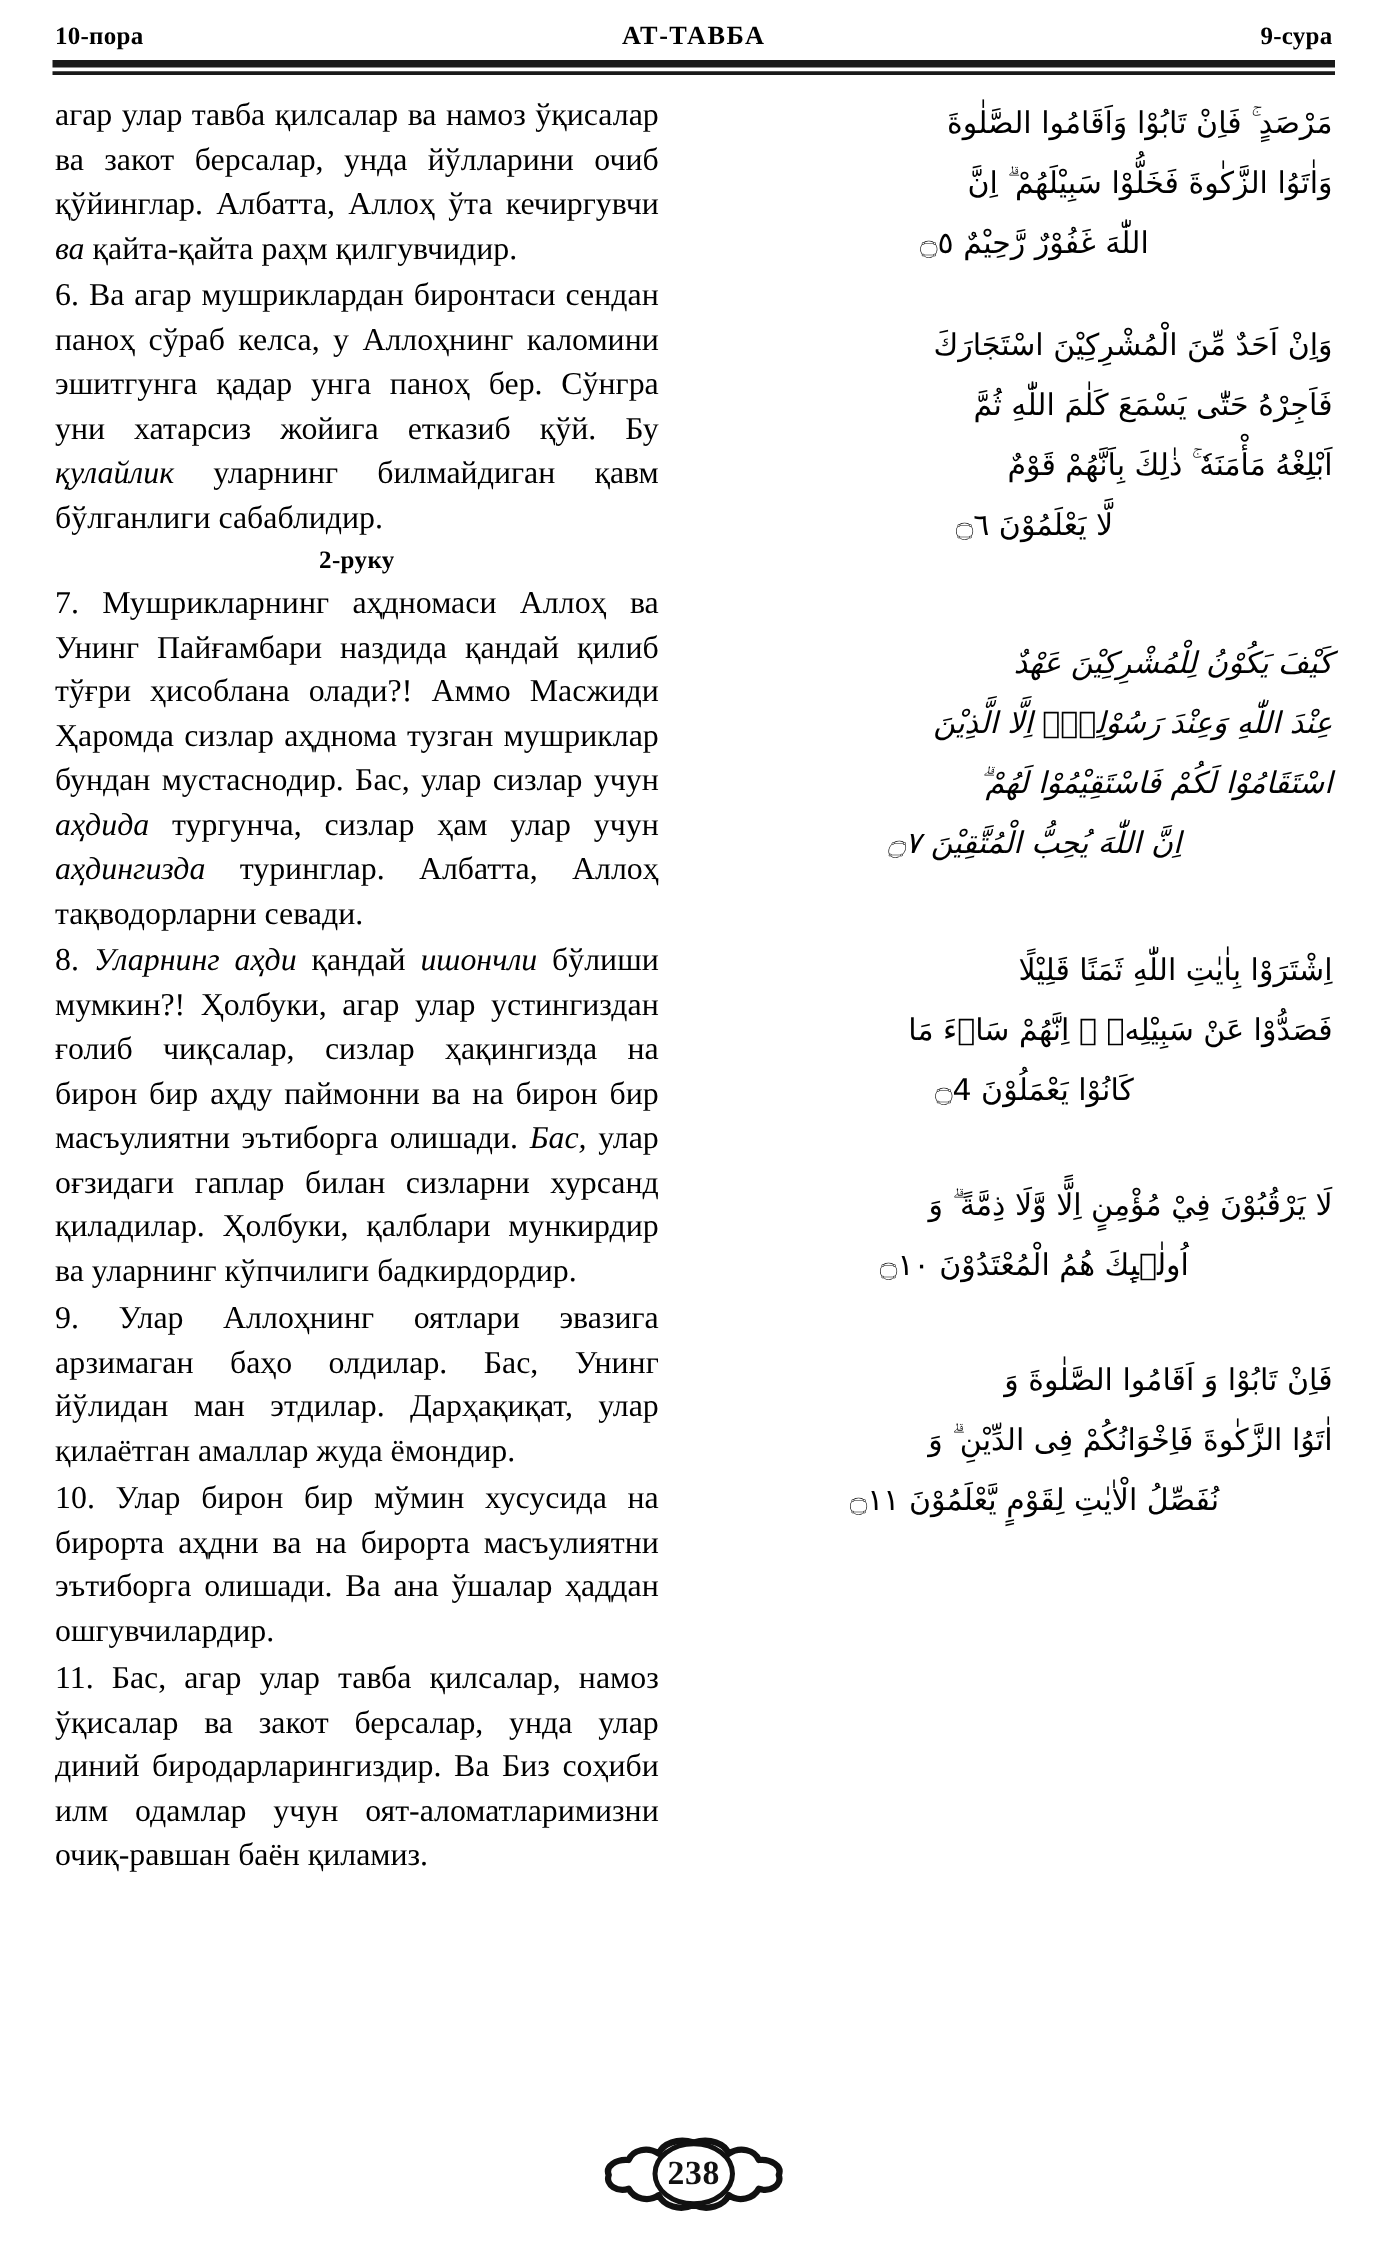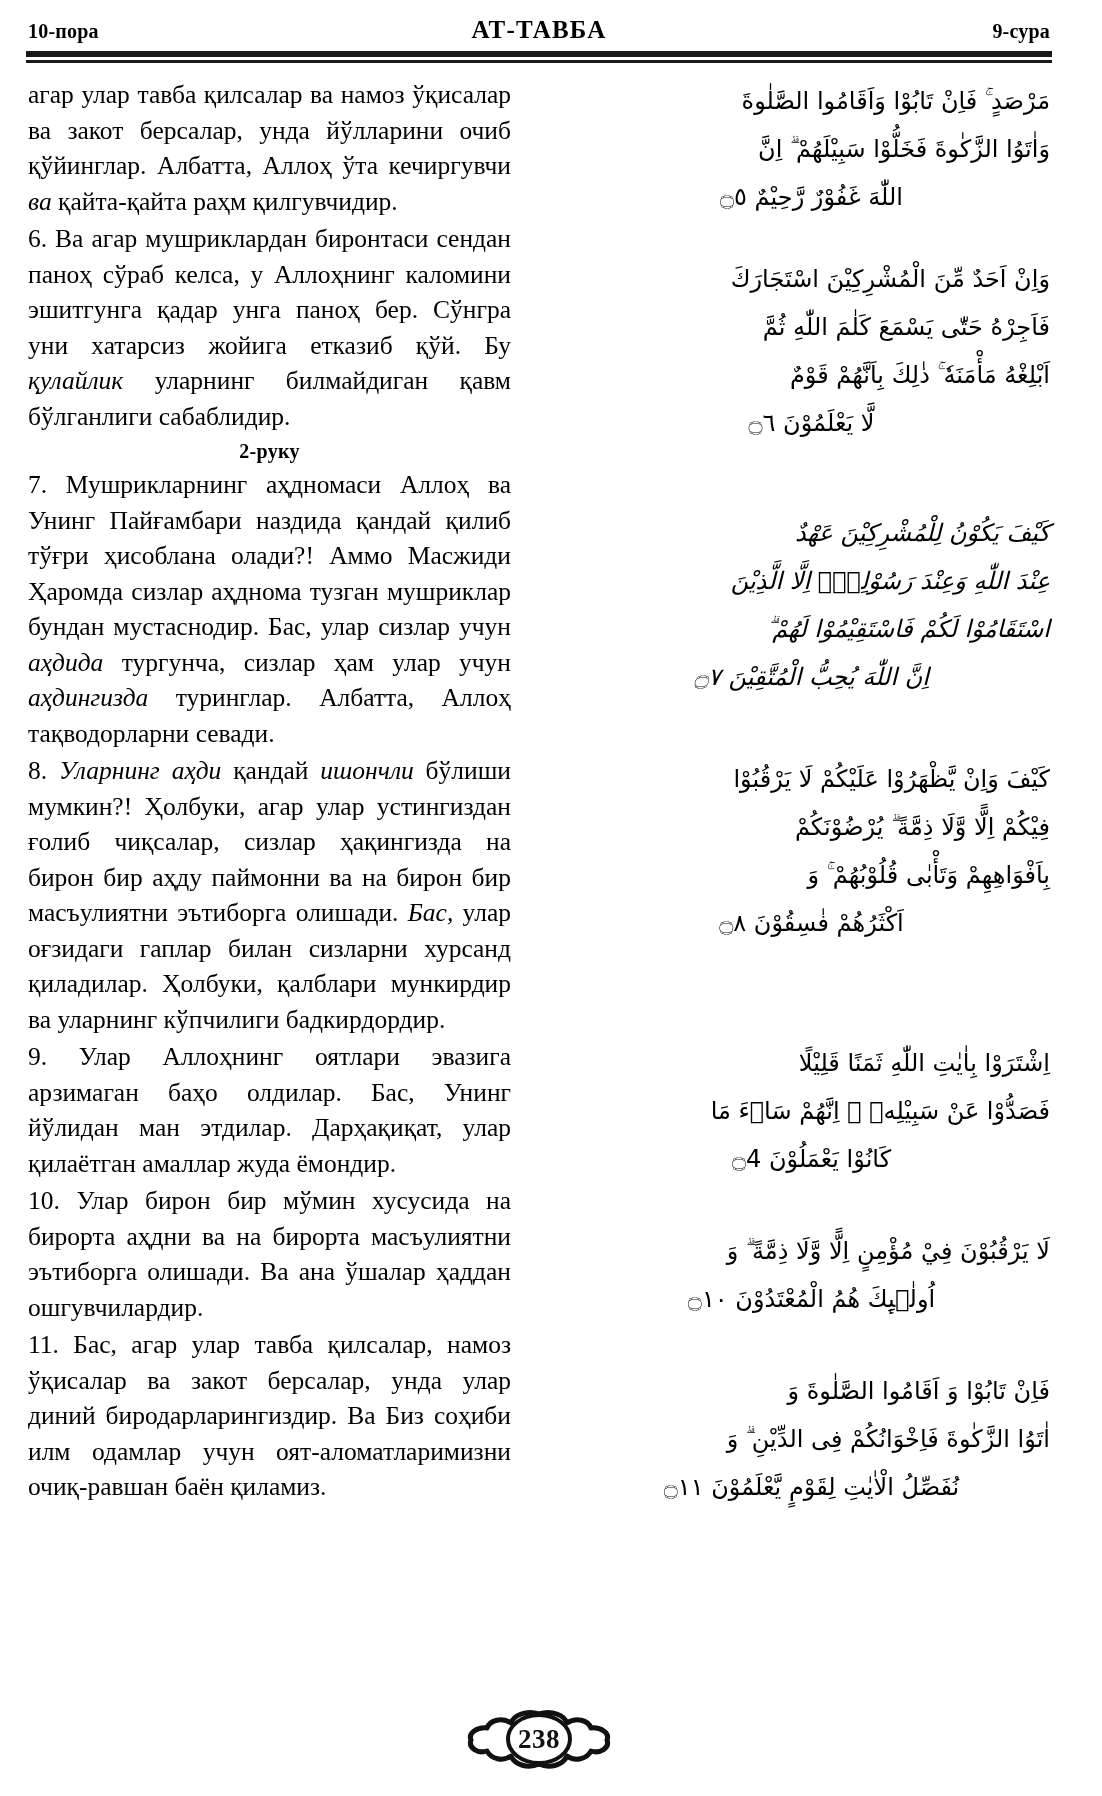--- a/index.html
+++ b/index.html
@@ -10,37 +10,38 @@
     color:#000;
     position:relative;
     overflow:hidden;
     -webkit-font-smoothing:antialiased;
   }
   .page{
     position:relative;
     width:1078px;height:1796px;
     box-sizing:border-box;
     padding:16px 24px 0 24px;
+    margin-left:16px;
   }
 
   
   .runhead{
     display:flex;
     align-items:baseline;
     justify-content:space-between;
     font-family:"Liberation Serif","DejaVu Serif",serif;
     font-weight:bold;
     font-size:20px;
     letter-spacing:.2px;
     padding:0 4px 4px 4px;
   }
   .runhead .center{
     flex:1;
     text-align:center;
-    font-size:25px;
+    font-size:21px;
     letter-spacing:1.2px;
   }
   .runhead .left{min-width:120px;text-align:left;}
   .runhead .right{min-width:120px;text-align:right;}
 
   .rule-thick{
     height:6px;background:#1a1a1a;margin:3px 2px 0 2px;
   }
   .rule-thin{
     height:3px;background:#1a1a1a;margin:3px 2px 0 2px;
@@ -160,26 +161,20 @@
           <div class="ayah">وَاِنْ اَحَدٌ مِّنَ الْمُشْرِكِيْنَ اسْتَجَارَكَ</div>
           <div class="ayah">فَاَجِرْهُ حَتّٰى يَسْمَعَ كَلٰمَ اللّٰهِ ثُمَّ</div>
           <div class="ayah">اَبْلِغْهُ مَأْمَنَهٗ ۚ ذٰلِكَ بِاَنَّهُمْ قَوْمٌ</div>
           <div class="ayah center-last">لَّا يَعْلَمُوْنَ ۝٦</div>
         </div>
       <div class="ar-block" style="margin-bottom:54px;font-style:italic;">
           <div class="ayah">كَيْفَ يَكُوْنُ لِلْمُشْرِكِيْنَ عَهْدٌ</div>
           <div class="ayah">عِنْدَ اللّٰهِ وَعِنْدَ رَسُوْلِهٖٓ اِلَّا الَّذِيْنَ</div>
           <div class="ayah">اسْتَقَامُوْا لَكُمْ فَاسْتَقِيْمُوْا لَهُمْ ۗ</div>
           <div class="ayah center-last">اِنَّ اللّٰهَ يُحِبُّ الْمُتَّقِيْنَ ۝٧</div>
-        </div>
-      <div class="ar-block" style="margin-bottom:92px;">
-          <div class="ayah">كَيْفَ وَاِنْ يَّظْهَرُوْا عَلَيْكُمْ لَا يَرْقُبُوْا</div>
-          <div class="ayah">فِيْكُمْ اِلًّا وَّلَا ذِمَّةً ۗ يُرْضُوْنَكُمْ</div>
-          <div class="ayah">بِاَفْوَاهِهِمْ وَتَأْبٰى قُلُوْبُهُمْ ۚ وَ</div>
-          <div class="ayah center-last">اَكْثَرُهُمْ فٰسِقُوْنَ ۝٨</div>
         </div>
       <div class="ar-block" style="margin-bottom:44px;">
           <div class="ayah">اِشْتَرَوْا بِاٰيٰتِ اللّٰهِ ثَمَنًا قَلِيْلًا</div>
           <div class="ayah">فَصَدُّوْا عَنْ سَبِيْلِهٖ ۗ اِنَّهُمْ سَاۤءَ مَا</div>
           <div class="ayah center-last">كَانُوْا يَعْمَلُوْنَ ۝4</div>
         </div>
       <div class="ar-block" style="margin-bottom:44px;">
           <div class="ayah">لَا يَرْقُبُوْنَ فِيْ مُؤْمِنٍ اِلًّا وَّلَا ذِمَّةً ۗ وَ</div>
           <div class="ayah center-last">اُولٰۤىِٕكَ هُمُ الْمُعْتَدُوْنَ ۝١٠</div>
         </div>

